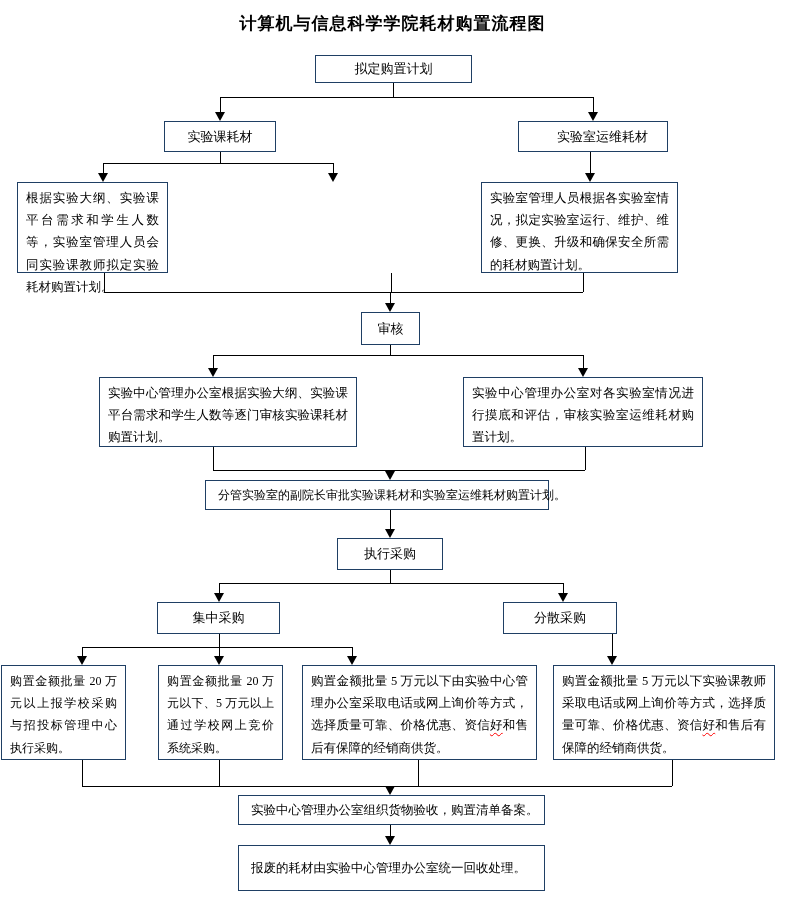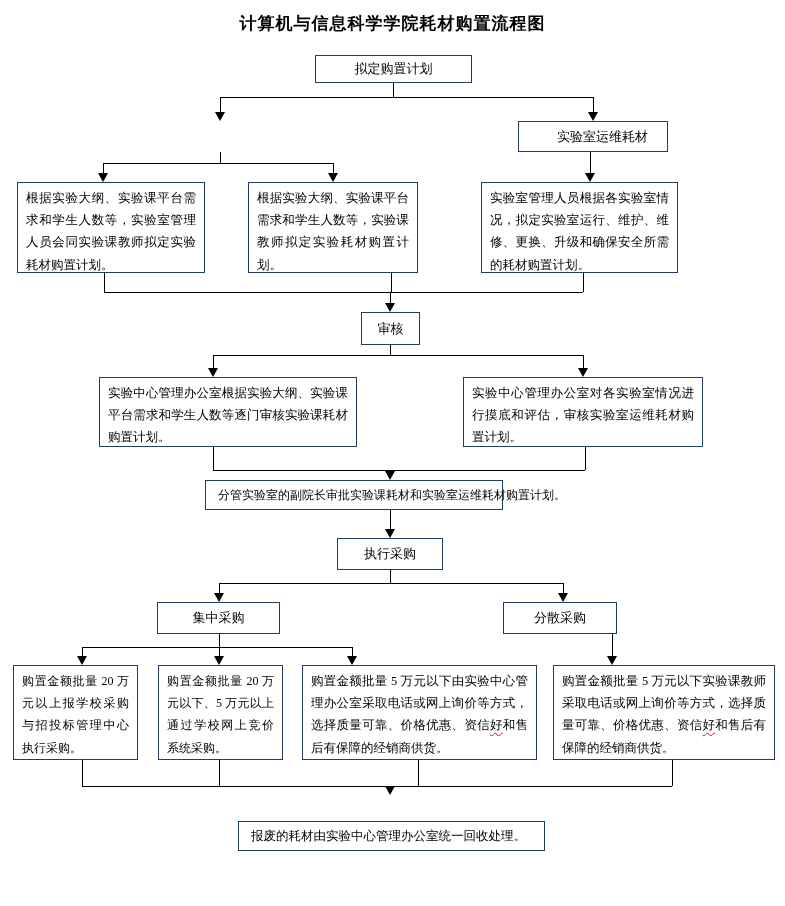--- a/index.html
+++ b/index.html
@@ -42,38 +42,38 @@
     <span>拟定购置计划</span>
   </div>
 
   <div class="vl" style="left:393px;top:83px;height:14px;"></div>
   <div class="hl" style="left:220px;top:97px;width:373px;"></div>
   <div class="vl" style="left:220px;top:97px;height:15px;"></div>
   <div class="ah" style="left:215px;top:112px;"></div>
   <div class="vl" style="left:593px;top:97px;height:15px;"></div>
   <div class="ah" style="left:588px;top:112px;"></div>
 
+  <div class="node label" style="left:164px;top:121px;width:112px;height:31px;">
+    <span>实验课耗材</span>
+  </div>
   <div class="node label" style="left:518px;top:121px;width:150px;height:31px;padding-left:19px;">
     <span>实验室运维耗材</span>
   </div>
 
   <div class="vl" style="left:220px;top:152px;height:11px;"></div>
   <div class="hl" style="left:103px;top:163px;width:230px;"></div>
   <div class="vl" style="left:103px;top:163px;height:10px;"></div>
   <div class="ah" style="left:98px;top:173px;"></div>
   <div class="vl" style="left:333px;top:163px;height:10px;"></div>
   <div class="ah" style="left:328px;top:173px;"></div>
   <div class="vl" style="left:590px;top:152px;height:21px;"></div>
   <div class="ah" style="left:585px;top:173px;"></div>
 
-  <div class="node para" style="left:17px;top:182px;width:188px;height:91px;">
+  <div class="node para" style="left:17px;top:182px;width:151px;height:91px;">
     <span>根据实验大纲、实验课平台需求和学生人数等，实验室管理人员会同实验课教师拟定实验耗材购置计划。</span>
-  </div>
-  <div class="node para" style="left:248px;top:182px;width:170px;height:91px;">
-    <span>根据实验大纲、实验课平台需求和学生人数等，实验课教师拟定实验耗材购置计划。</span>
   </div>
   <div class="node para" style="left:481px;top:182px;width:197px;height:91px;">
     <span>实验室管理人员根据各实验室情况，拟定实验室运行、维护、维修、更换、升级和确保安全所需的耗材购置计划。</span>
   </div>
 
   <div class="vl" style="left:104px;top:273px;height:19px;"></div>
   <div class="vl" style="left:391px;top:273px;height:19px;"></div>
   <div class="vl" style="left:583px;top:273px;height:19px;"></div>
   <div class="hl" style="left:104px;top:292px;width:479px;"></div>
   <div class="vl" style="left:390px;top:292px;height:11px;"></div>
@@ -96,21 +96,21 @@
   <div class="node para" style="left:99px;top:377px;width:258px;height:70px;">
     <span>实验中心管理办公室根据实验大纲、实验课平台需求和学生人数等逐门审核实验课耗材购置计划。</span>
   </div>
 
   <div class="vl" style="left:213px;top:447px;height:23px;"></div>
   <div class="vl" style="left:585px;top:447px;height:23px;"></div>
   <div class="hl" style="left:213px;top:470px;width:372px;"></div>
   <div class="vl" style="left:390px;top:470px;height:2px;"></div>
   <div class="ah" style="left:385px;top:471px;"></div>
 
-  <div class="node single" style="left:205px;top:480px;width:298px;height:30px;">
+  <div class="node single" style="left:205px;top:480px;width:344px;height:30px;">
     <span>分管实验室的副院长审批实验课耗材和实验室运维耗材购置计划。</span>
   </div>
 
   <div class="vl" style="left:390px;top:510px;height:19px;"></div>
   <div class="ah" style="left:385px;top:529px;"></div>
 
   <div class="node label" style="left:337px;top:538px;width:106px;height:32px;">
     <span>执行采购</span>
   </div>
 
@@ -132,41 +132,44 @@
   <div class="hl" style="left:82px;top:647px;width:270px;"></div>
   <div class="vl" style="left:82px;top:647px;height:9px;"></div>
   <div class="ah" style="left:77px;top:656px;"></div>
   <div class="vl" style="left:219px;top:647px;height:9px;"></div>
   <div class="ah" style="left:214px;top:656px;"></div>
   <div class="vl" style="left:352px;top:647px;height:9px;"></div>
   <div class="ah" style="left:347px;top:656px;"></div>
   <div class="vl" style="left:612px;top:634px;height:22px;"></div>
   <div class="ah" style="left:607px;top:656px;"></div>
 
-  <div class="node para" style="left:13px;top:665px;width:125px;height:95px;font-size:12px;">
+  <div class="node para" style="left:1px;top:665px;width:125px;height:95px;font-size:12px;">
     <span>购置金额批量 20 万元以上报学校采购与招投标管理中心执行采购。</span>
   </div>
   <div class="node para" style="left:158px;top:665px;width:125px;height:95px;font-size:12px;">
     <span>购置金额批量 20 万元以下、5 万元以上通过学校网上竞价系统采购。</span>
   </div>
   <div class="node para" style="left:302px;top:665px;width:235px;height:95px;">
     <span>购置金额批量 5 万元以下由实验中心管理办公室采取电话或网上询价等方式，选择质量可靠、价格优惠、资信</span><span class="wavy">好</span><span>和售后有保障的经销商供货。</span>
   </div>
   <div class="node para" style="left:553px;top:665px;width:222px;height:95px;">
     <span>购置金额批量 5 万元以下实验课教师采取电话或网上询价等方式，选择质量可靠、价格优惠、资信</span><span class="wavy">好</span><span>和售后有保障的经销商供货。</span>
   </div>
 
   <div class="vl" style="left:82px;top:760px;height:26px;"></div>
   <div class="vl" style="left:219px;top:760px;height:26px;"></div>
   <div class="vl" style="left:418px;top:760px;height:26px;"></div>
   <div class="vl" style="left:672px;top:760px;height:26px;"></div>
   <div class="hl" style="left:82px;top:786px;width:590px;"></div>
   <div class="ah" style="left:385px;top:786px;"></div>
 
+  <div class="node single" style="left:238px;top:795px;width:307px;height:30px;font-size:12.5px;">
+    <span>实验中心管理办公室组织货物验收，购置清单备案。</span>
+  </div>
 
   <div class="vl" style="left:390px;top:825px;height:11px;"></div>
   <div class="ah" style="left:385px;top:836px;"></div>
 
-  <div class="node single" style="left:238px;top:821px;width:307px;height:30px;font-size:12.5px;text-align:center;">
+  <div class="node single" style="left:238px;top:845px;width:307px;height:46px;font-size:12.5px;text-align:center;">
     <span>报废的耗材由实验中心管理办公室统一回收处理。</span>
   </div>
 
 </div>
 
 </body></html>

